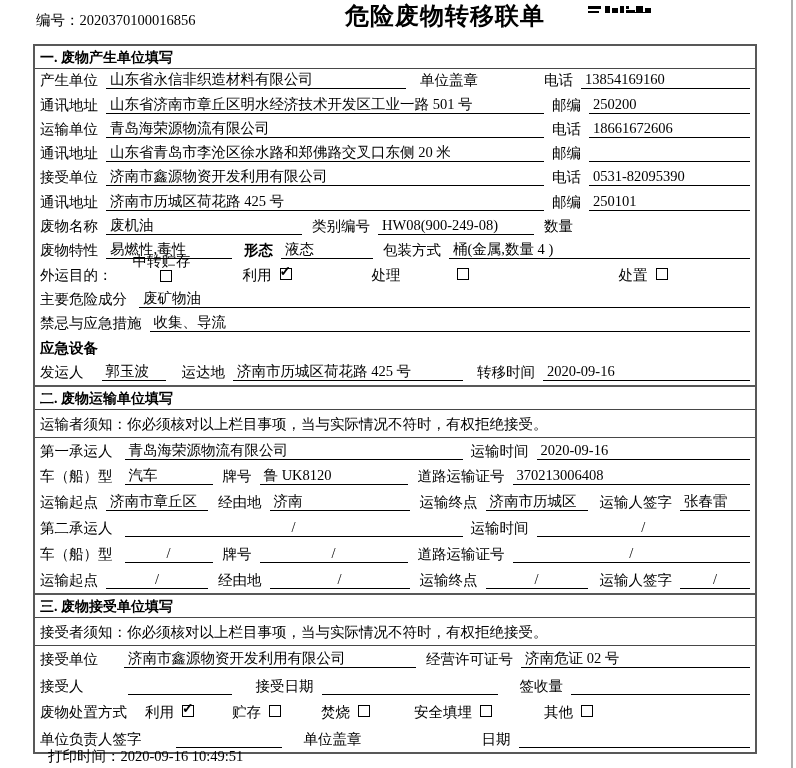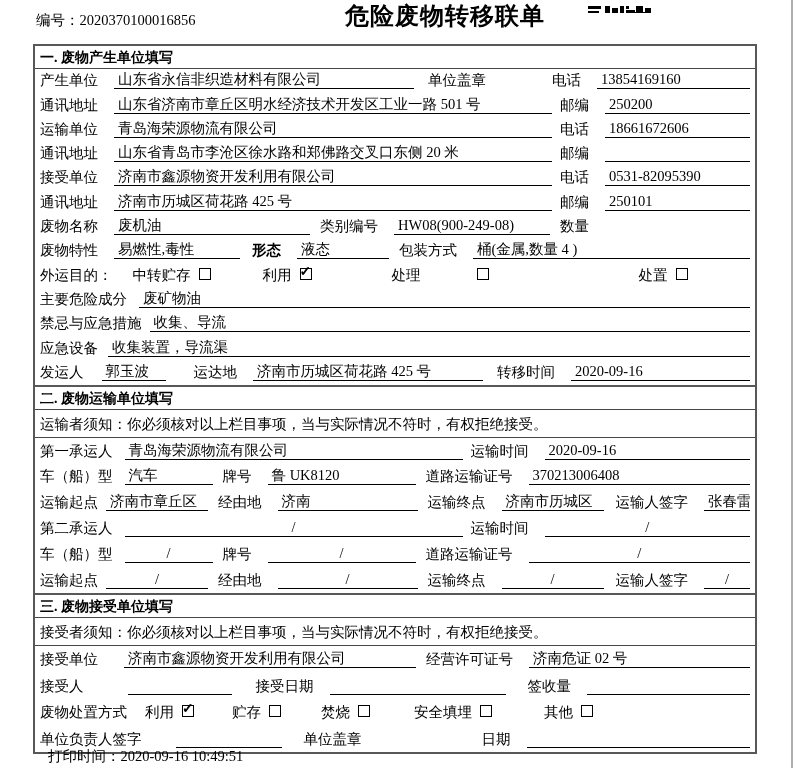--- a/index.html
+++ b/index.html
@@ -15,21 +15,21 @@
   #form{position:absolute;left:33px;top:44px;width:720px;border:2px solid #585858;background:#fff;box-sizing:content-box;}
   .section{border-bottom:2px solid #585858;}
   .section:last-child{border-bottom:none;}
   .sec-title{font-weight:bold;font-size:14px;border-bottom:1px solid #474747;
              height:22px;line-height:23px;padding-left:5px;white-space:nowrap;}
   .note{height:27px;line-height:28px;border-bottom:1px solid #474747;
         padding-left:5px;font-size:14.5px;white-space:nowrap;}
   .row{display:flex;align-items:flex-end;padding:0 5px 4px 5px;box-sizing:border-box;}
   .lab,.plain{white-space:nowrap;font-size:14.5px;flex:0 0 auto;line-height:18px;}
   .val{border-bottom:1px solid #000;font-size:14.5px;white-space:nowrap;
-       padding:0 4px;margin-left:16px;box-sizing:border-box;height:19px;line-height:19px;
+       padding:0 4px;margin-left:8px;box-sizing:border-box;height:19px;line-height:19px;
        flex:0 0 auto;overflow:hidden;}
   .val.fx{flex:1 1 auto;}
   .val.ctr{text-align:center;}
   .cbg{display:flex;align-items:center;flex:0 0 auto;line-height:18px;}
   .cbg .lab{margin:0;}
   .cb{display:inline-block;width:12px;height:12px;border:1.5px solid #000;
       margin-left:8px;margin-bottom:2px;box-sizing:border-box;position:relative;}
   .cb.ck::after{content:"\2713";position:absolute;left:-1px;top:-6px;
                 font-size:14px;font-weight:bold;}
   .printline{position:absolute;left:48px;top:747px;font-size:14.5px;white-space:nowrap;}
@@ -107,21 +107,21 @@
       <div class="row" style="height: 24.3px;">
         <span class="lab">废物特性</span>
         <span class="val" style="width: 126px;">易燃性,毒性</span>
         <span class="lab" style="margin-left: 12px; font-weight: bold;">形态</span>
         <span class="val" style="width: 92px;">液态</span>
         <span class="lab" style="margin-left: 10px;">包装方式</span>
         <span class="val fx">桶(金属,数量 4 )</span>
       </div>
       <div class="row" style="height: 24.3px;">
         <span class="lab">外运目的：</span>
-        <span class="cbg" style="margin-left: 20px;">
+        <span class="cbg" style="margin-left: 20px; flex-direction: column;">
           <span class="lab">中转贮存</span>
           <span class="cb"></span>
         </span>
         <span class="cbg" style="margin-left: 52px;">
           <span class="lab">利用</span>
           <span class="cb ck"></span>
         </span>
         <span class="cbg" style="margin-left: 80px; gap: 48px;">
           <span class="lab">处理</span>
           <span class="cb"></span>
@@ -132,28 +132,27 @@
         </span>
       </div>
       <div class="row" style="height: 24.3px;">
         <span class="lab">主要危险成分</span>
         <span class="val fx" style="margin-left: 12px;">废矿物油</span>
       </div>
       <div class="row" style="height: 24.3px;">
         <span class="lab">禁忌与应急措施</span>
         <span class="val fx" style="margin-left: 8px;">收集、导流</span>
       </div>
-      <div class="row" style="height: 24.3px;">
+      <div class="row" style="height: 24.3px; font-weight: bold;">
         <span class="lab">应急设备</span>
-        <span class="val fx" style="margin-left: 10px;">收集装置，导流渠</span>
       </div>
       <div class="row" style="height: 24.3px;">
         <span class="lab">发运人</span>
         <span class="val" style="width: 64px; margin-left: 18px;">郭玉波</span>
-        <span class="lab" style="margin-left: 28px; font-family: Liberation Serif, serif;">运达地</span>
+        <span class="lab" style="margin-left: 16px; font-family: Liberation Serif, serif;">运达地</span>
         <span class="val" style="width: 230px;">济南市历城区荷花路 425 号</span>
         <span class="lab" style="margin-left: 14px;">转移时间</span>
         <span class="val fx">2020-09-16</span>
       </div>
     </div>
     <div class="section">
       <div class="sec-title">二. 废物运输单位填写</div>
       <div class="note">运输者须知：你必须核对以上栏目事项，当与实际情况不符时，有权拒绝接受。</div>
       <div class="row" style="height: 25.8px;">
         <span class="lab">第一承运人</span>

